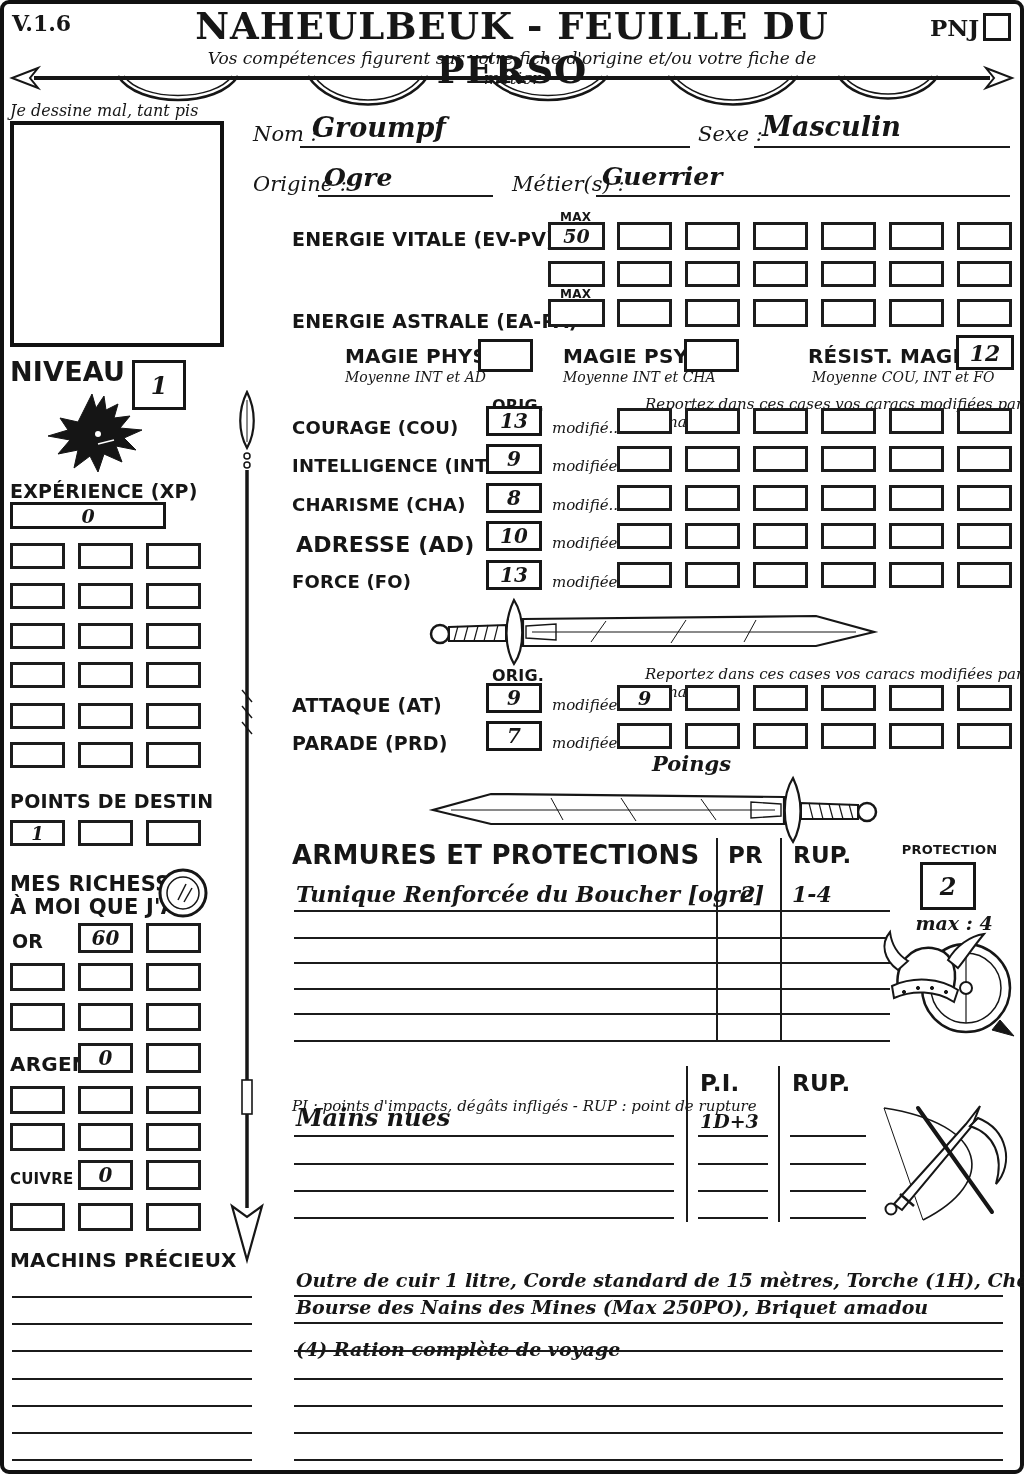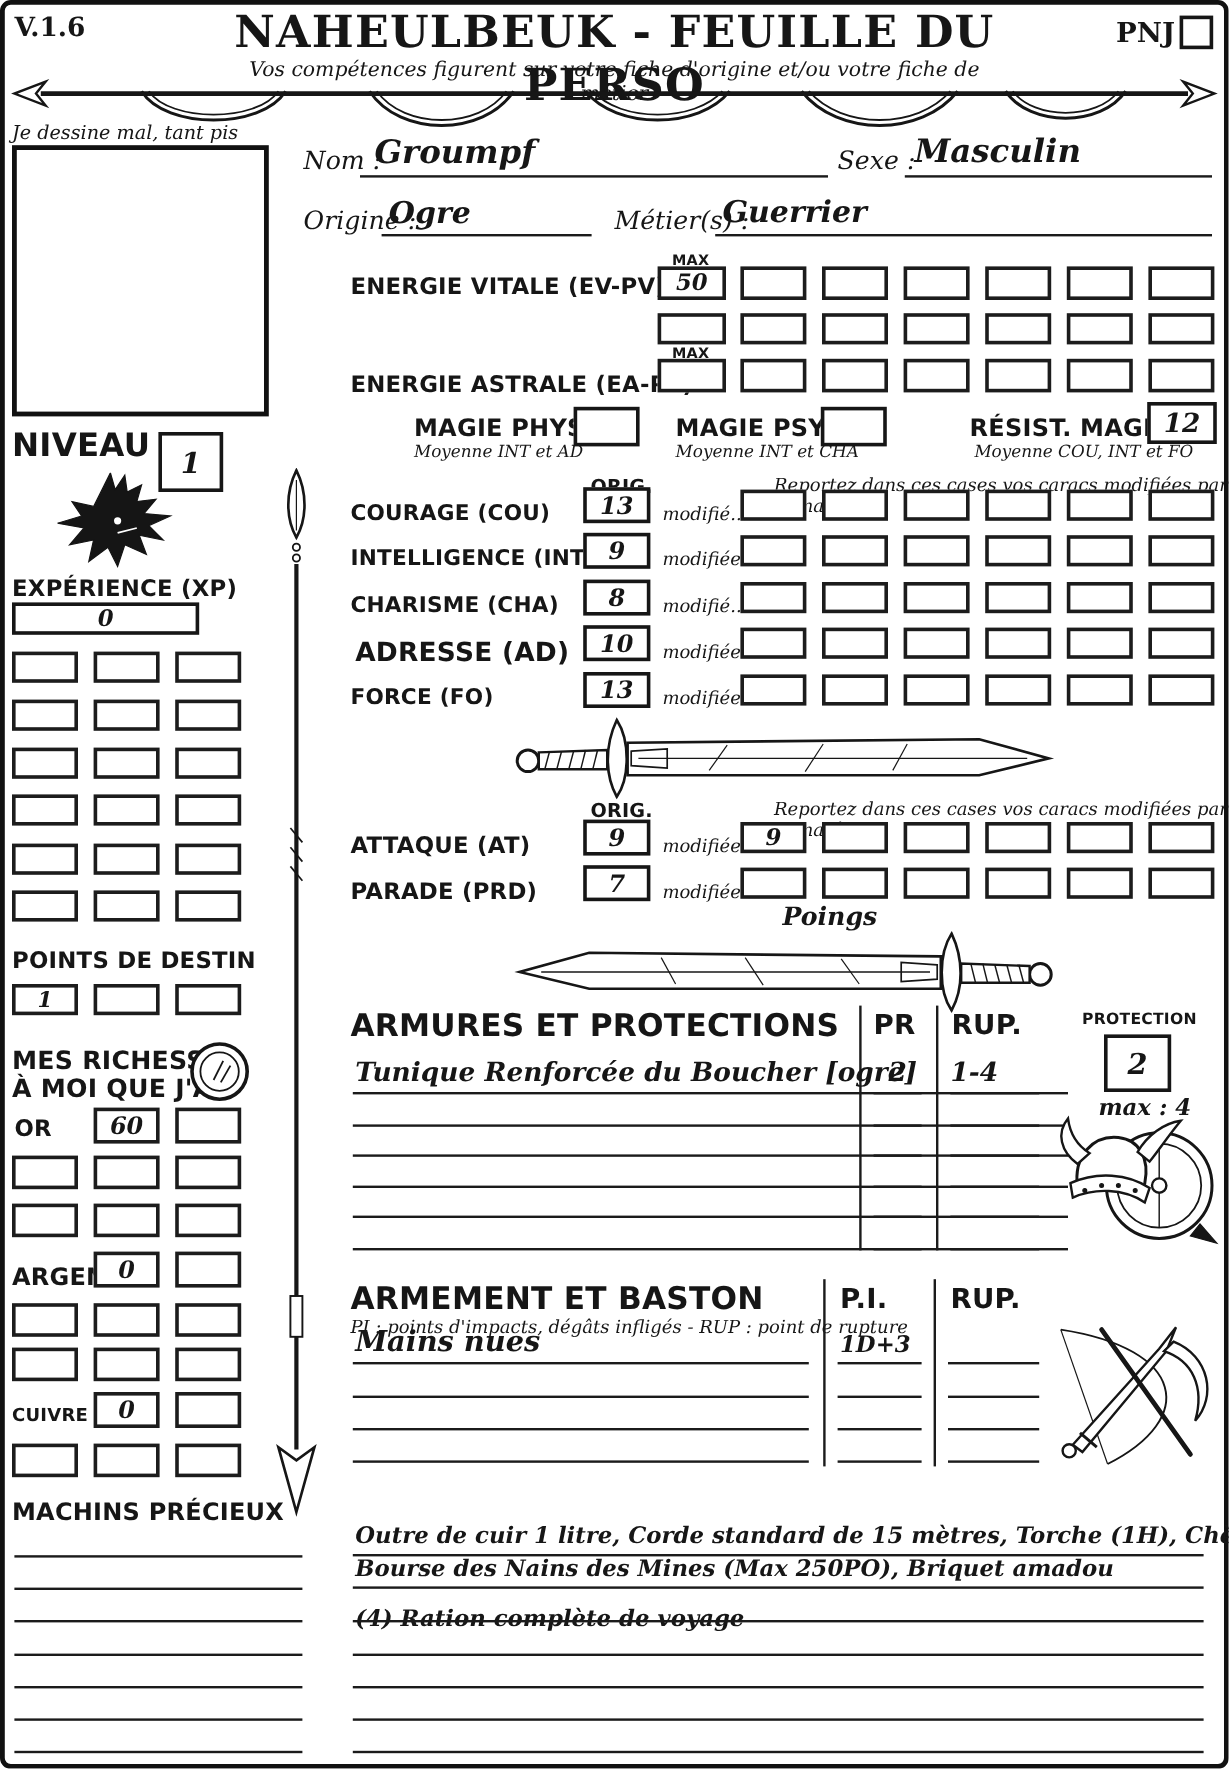--- a/index.html
+++ b/index.html
@@ -292,21 +292,20 @@
         <path d="M18,42 C4,32 0,16 10,4 C12,20 20,28 28,33 Z" stroke-width="2"></path>
         <path d="M68,32 C76,18 90,8 104,6 C94,18 86,30 78,40 Z" stroke-width="2"></path>
         <circle cx="24" cy="64" r="1.6" fill="#161616"></circle>
           <circle cx="38" cy="60" r="1.6" fill="#161616"></circle>
           <circle cx="52" cy="60" r="1.6" fill="#161616"></circle>
           <circle cx="66" cy="64" r="1.6" fill="#161616"></circle>
       </g>
     </svg>
   </div>
 
-  <div class="a dsp" style="left:292px;top:1068px;font-size:26px;">ARMEMENT ET BASTON</div>
   <div class="a cal" style="left:292px;top:1097px;font-size:15px;">PI : points d'impacts, dégâts infligés - RUP : point de rupture</div>
   <div class="vline" style="left:686px;top:1066px;height:156px;"></div>
   <div class="vline" style="left:778px;top:1066px;height:156px;"></div>
   <div class="a dsp" style="left:700px;top:1070px;font-size:23px;">P.I.</div>
   <div class="a dsp" style="left:792px;top:1070px;font-size:23px;">RUP.</div>
 
   <div class="a hw" style="left:296px;top:1103px;font-size:24px;">Mains nues</div>
   <div class="a hw" style="left:700px;top:1110px;font-size:19px;">1D+3</div>
 
   <div class="line" style="left:294px;top:1135px;width:380px;"></div>

